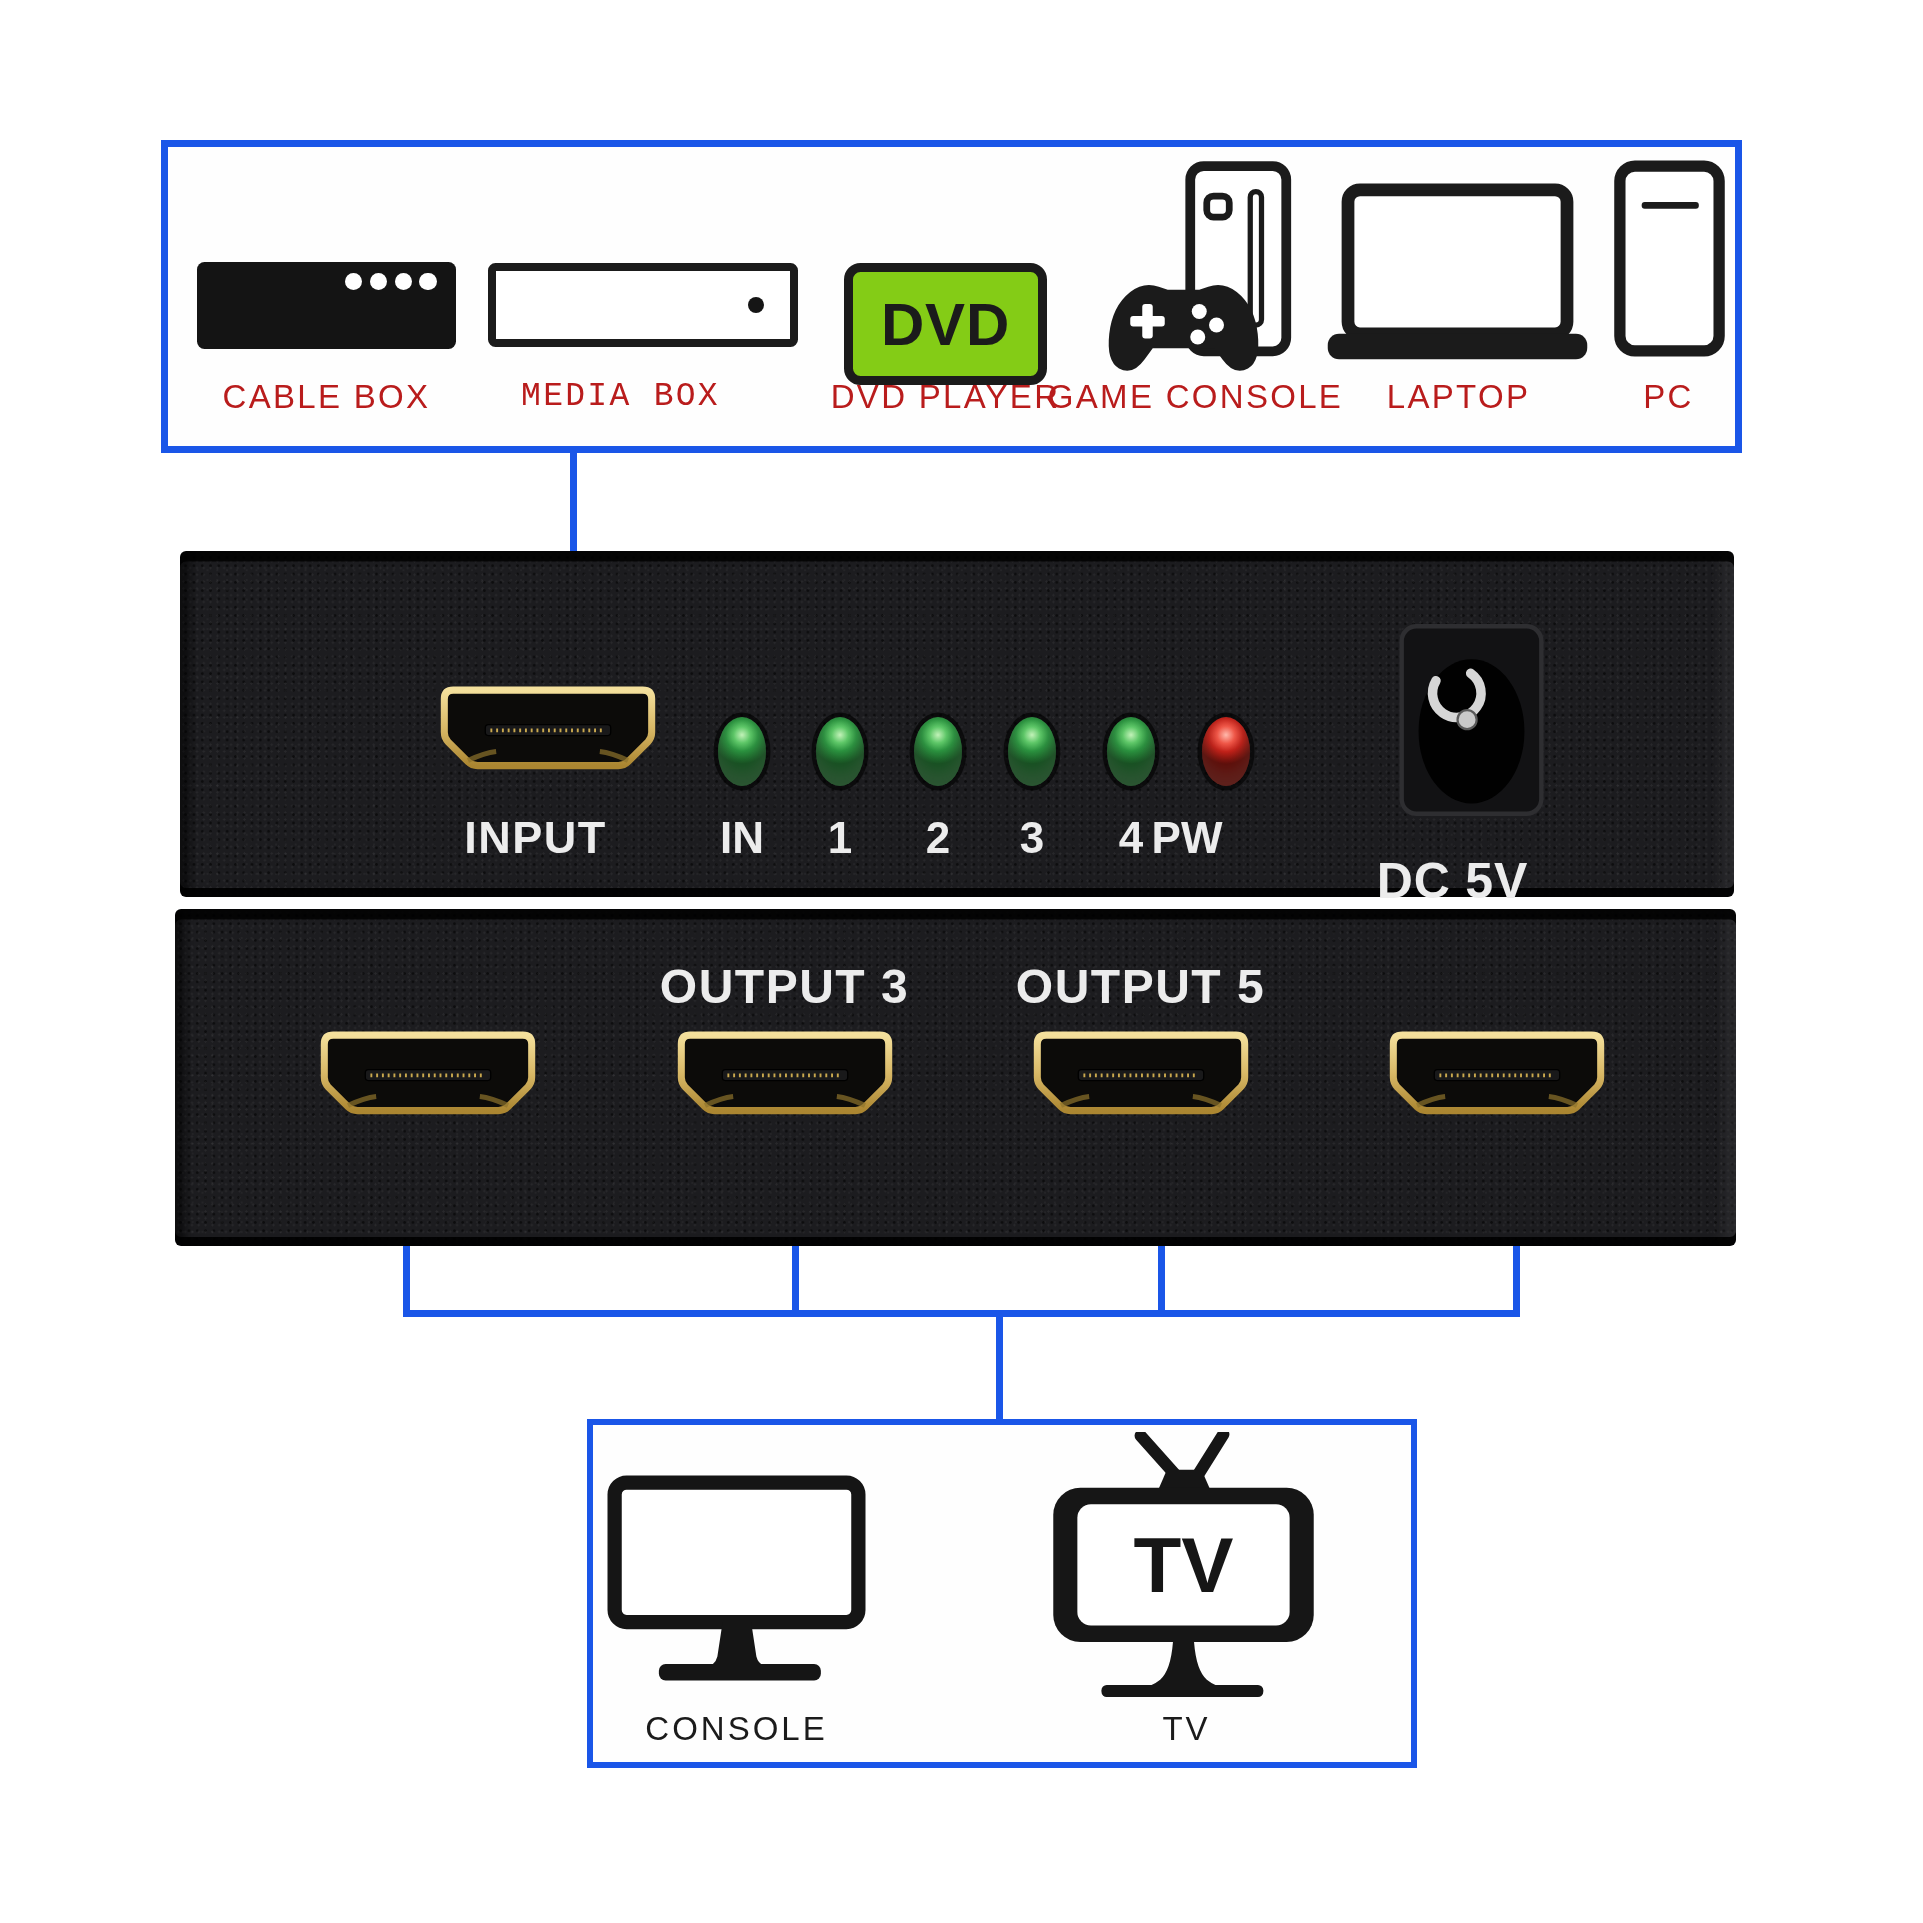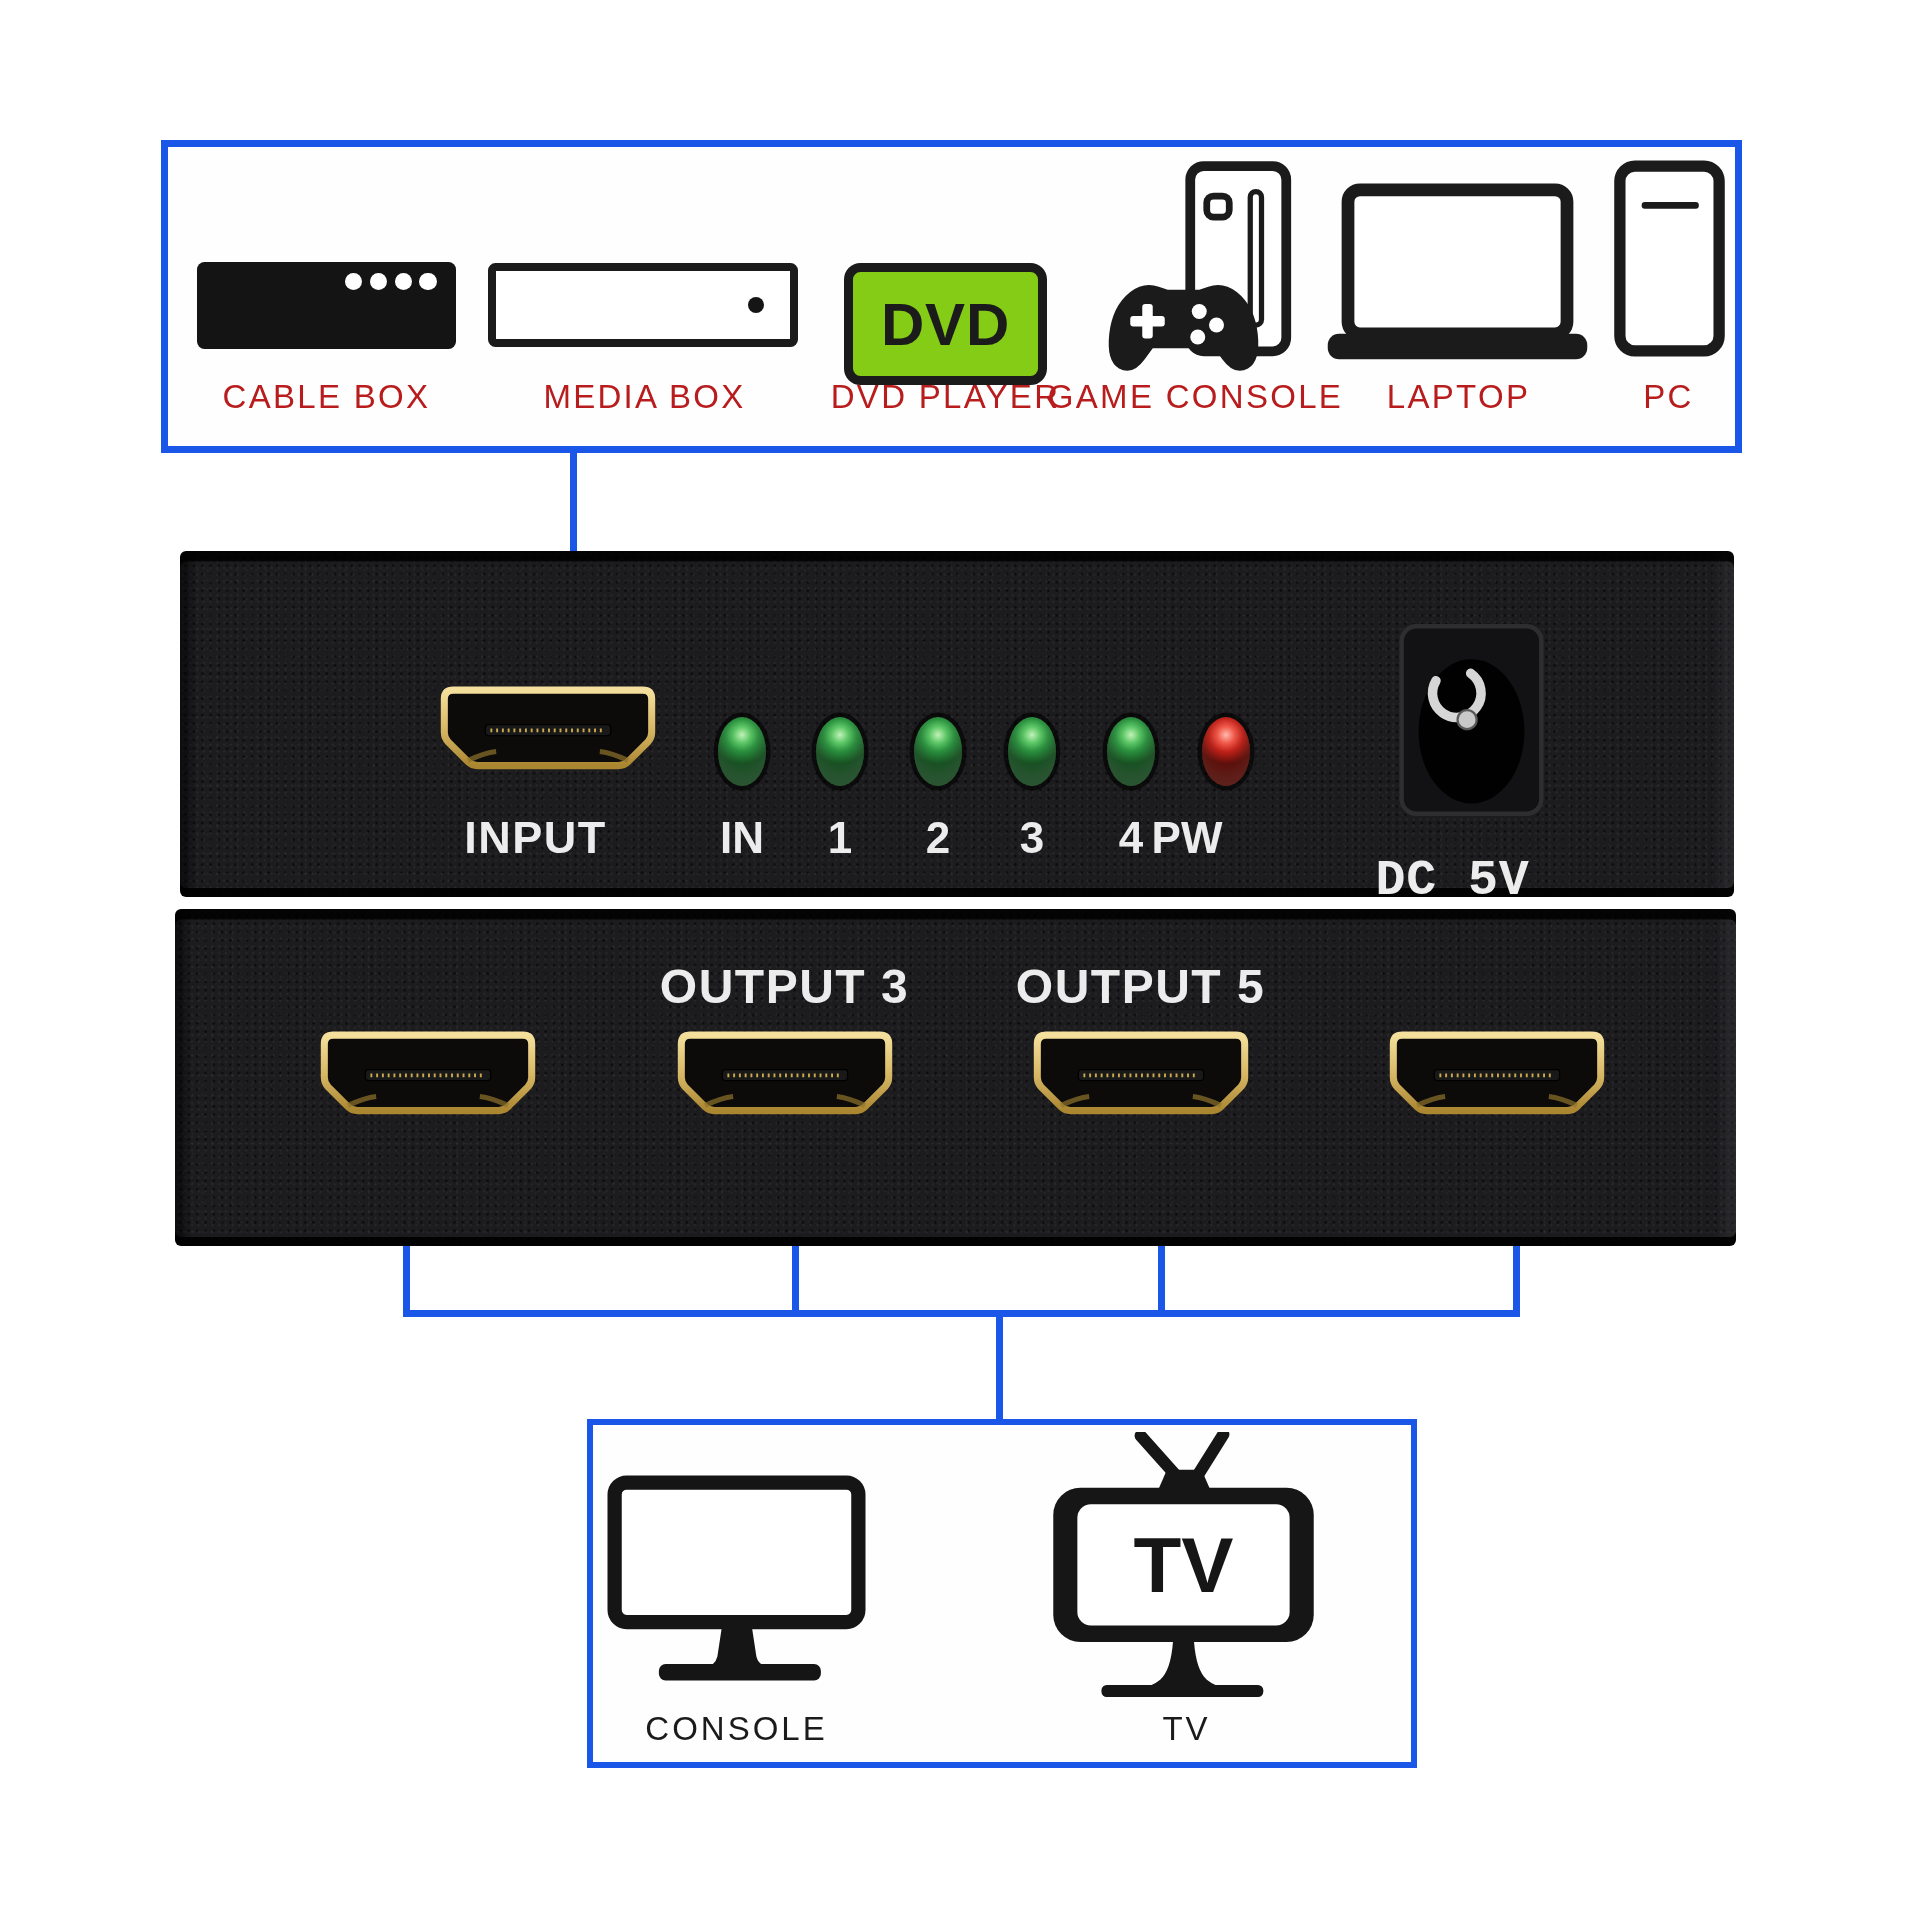--- a/index.html
+++ b/index.html
@@ -69,21 +69,21 @@
     <span class="dot" style="right:94px;top:10.5px;"></span>
     <span class="dot" style="right:69px;top:10.5px;"></span>
     <span class="dot" style="right:44px;top:10.5px;"></span>
     <span class="dot" style="right:19.5px;top:10.5px;"></span>
   </div>
   <div class="abs icon-label" style="left:176px;top:378px;width:301px;">CABLE BOX</div>
 
   <div class="abs mediabox" style="left:488px;top:263px;width:310px;height:84px;">
     <span class="dot"></span>
   </div>
-  <div class="abs icon-label" style="left:494px;top:378px;width:301px;">MEDIA BOX</div>
+  <div class="abs icon-label" style="left:470px;top:378px;width:301px;font-family:Liberation Mono, monospace;">MEDIA BOX</div>
 
   <div class="abs dvdbox" style="left:844px;top:263px;width:203px;height:122px;">
     <span>DVD</span>
   </div>
   <div class="abs icon-label" style="left:795px;top:378px;width:301px;">DVD PLAYER</div>
 
   <svg class="abs" style="left:1094px;top:160px;" width="203" height="219" viewBox="0 0 270 292">
     <rect x="128" y="8" width="128" height="247" rx="18" fill="#fff" stroke="#1b1b1b" stroke-width="13"></rect>
     <rect x="150" y="48" width="30" height="28" rx="9" fill="none" stroke="#1b1b1b" stroke-width="9"></rect>
     <rect x="208" y="42" width="15" height="178" rx="7.5" fill="none" stroke="#1b1b1b" stroke-width="7"></rect>
@@ -136,21 +136,21 @@
   <div class="abs devlabel" style="left:957px;top:813px;width:150px;font-size:44px;">3</div>
   <div class="abs devlabel" style="left:1056px;top:813px;width:150px;font-size:44px;">4</div>
   <div class="abs devlabel" style="left:1112px;top:813px;width:150px;font-size:44px;">PW</div>
 
   <svg class="abs" style="left:1398px;top:622px;" width="147" height="196" viewBox="0 0 200 265">
     <rect x="5" y="5" width="190" height="255" rx="20" fill="#121214" stroke="#2e2e31" stroke-width="6"></rect>
     <ellipse cx="100" cy="148" rx="72" ry="98" fill="#010101"></ellipse>
     <circle cx="80" cy="96" r="33" fill="none" stroke="#d6d6d6" stroke-width="13" stroke-dasharray="152 56" transform="rotate(-55 80 96)" stroke-linecap="round"></circle>
     <circle cx="94" cy="132" r="13" fill="#c9c9c9" stroke="#5a5a5a" stroke-width="3"></circle>
   </svg>
-  <div class="abs devlabel" style="left:1302px;top:852px;width:301px;font-size:50px;letter-spacing:0.8px;font-family:Liberation Mono, monospace;">DC 5V</div>
+  <div class="abs devlabel" style="left:1302px;top:852px;width:301px;font-size:50px;letter-spacing:0.8px;">DC 5V</div>
 
   <div class="abs panel" style="left:175px;top:909px;width:1561px;height:337px;"></div>
 
   <div class="abs devlabel" style="left:634px;top:959px;width:301px;font-size:48px;letter-spacing:1.5px;">OUTPUT 3</div>
   <div class="abs devlabel" style="left:990px;top:959px;width:301px;font-size:48px;letter-spacing:1.5px;">OUTPUT 5</div>
 
   <svg class="abs" style="left:304px;top:1030px;" width="248" height="96" viewBox="0 0 340 150">
     <path d="M22,8 H318 Q332,8 332,22 V74 Q332,83 326,89 L295,120 Q289,126 280,126 H60 Q51,126 45,120 L14,89 Q8,83 8,74 V22 Q8,8 22,8 Z" fill="#0c0b09" stroke="url(#gold)" stroke-width="11" stroke-linejoin="round"></path>
     <rect x="72" y="62" width="196" height="17" rx="5" fill="#19191a" stroke="#000" stroke-width="2"></rect>
     <line x1="80" y1="71" x2="260" y2="71" stroke="#c9a84e" stroke-width="6" stroke-dasharray="3 6"></line>

